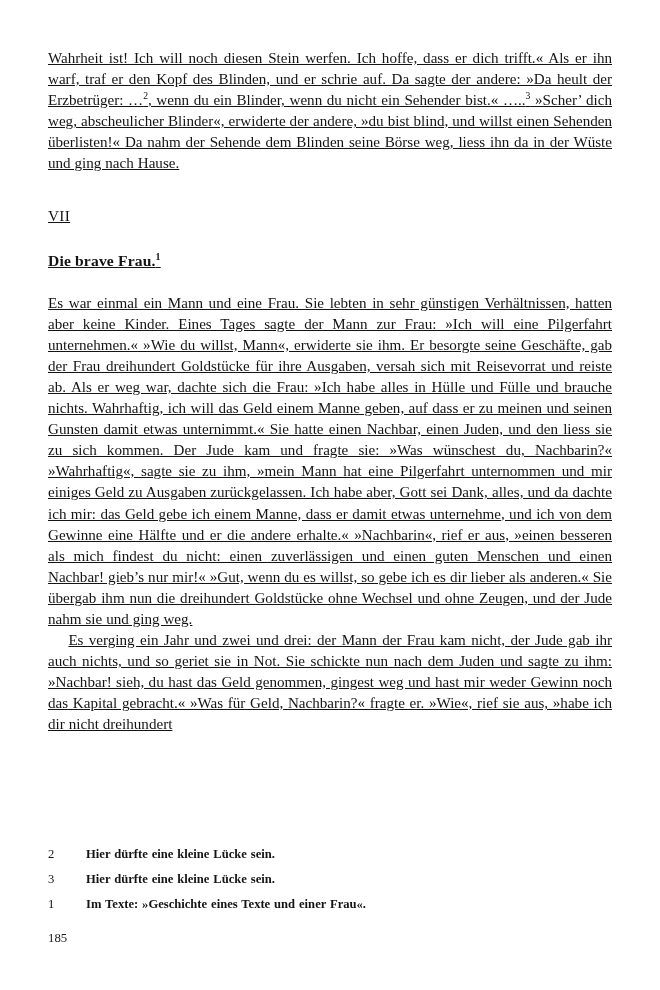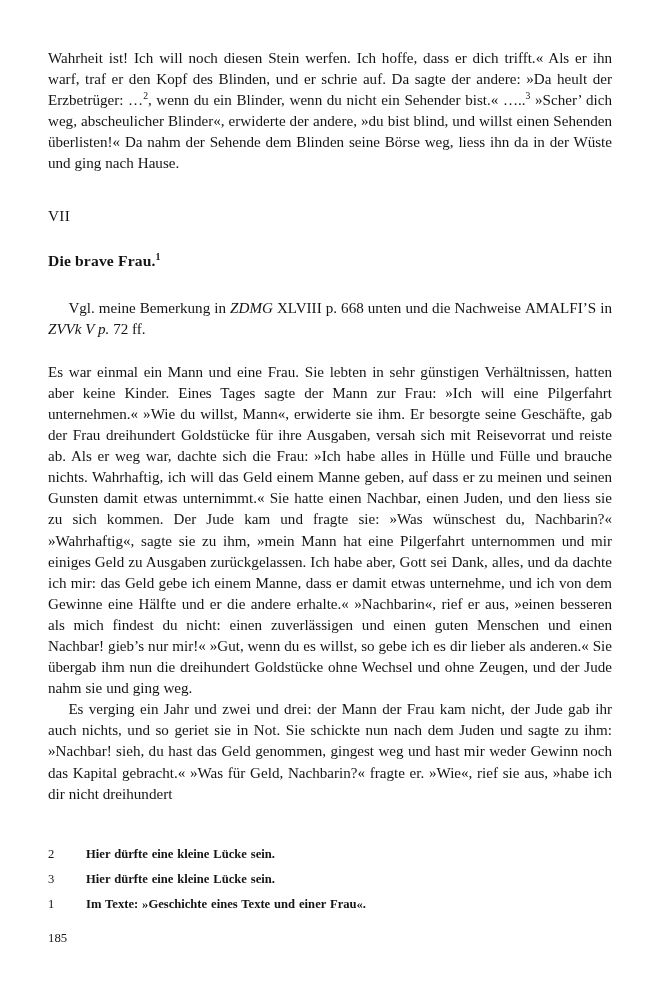--- a/index.html
+++ b/index.html
@@ -16,20 +16,21 @@
     overflow: hidden;
   }
 
   #page {
     position: absolute;
     left: 0; top: 0;
     width: 544px;
     height: 990px;
     box-sizing: border-box;
     padding: 48px 48px 0 48px;
+    text-decoration: underline;
   }
 
   .textblock {
     width: 564px;
   }
 
   p.body {
     margin: 0;
     font-size: 15.1px;
     line-height: 21.1px;
@@ -126,21 +127,20 @@
 <div id="page">
 
   <div class="textblock">
 
     <p class="body"><span>Wahrheit ist! Ich will noch diesen Stein werfen. Ich hoffe, dass er dich trifft.« Als er ihn warf, traf er den Kopf des Blinden, und er schrie auf. Da sagte der andere: »Da heult der Erzbetrüger: …</span><sup>2</sup><span>, wenn du ein Blinder, wenn du nicht ein Sehender bist.« …..</span><sup>3</sup><span> »Scher’ dich weg, abscheulicher Blinder«, erwiderte der andere, »du bist blind, und willst einen Sehenden überlisten!« Da nahm der Sehende dem Blinden seine Börse weg, liess ihn da in der Wüste und ging nach Hause.</span></p>
 
     <p class="section-number">VII</p>
 
     <p class="section-title"><span>Die brave Frau.</span><sup>1</sup></p>
 
-    <p class="ref-note"><span>Vgl. meine Bemerkung in </span><i>ZDMG</i><span> XLVIII p. 668 unten und die Nachweise </span><span class="smallcaps">AMALFI’S</span><span> in </span><i>ZVVk V p.</i><span> 72 ff.</span></p>
 
     <div class="spacer-after-ref"></div>
 
     <p class="body">Es war einmal ein Mann und eine Frau. Sie lebten in sehr günstigen Verhältnissen, hatten aber keine Kinder. Eines Tages sagte der Mann zur Frau: »Ich will eine Pilgerfahrt unternehmen.« »Wie du willst, Mann«, erwiderte sie ihm. Er besorgte seine Geschäfte, gab der Frau dreihundert Goldstücke für ihre Ausgaben, versah sich mit Reisevorrat und reiste ab. Als er weg war, dachte sich die Frau: »Ich habe alles in Hülle und Fülle und brauche nichts. Wahrhaftig, ich will das Geld einem Manne geben, auf dass er zu meinen und seinen Gunsten damit etwas unternimmt.« Sie hatte einen Nachbar, einen Juden, und den liess sie zu sich kommen. Der Jude kam und fragte sie: »Was wünschest du, Nachbarin?« »Wahrhaftig«, sagte sie zu ihm, »mein Mann hat eine Pilgerfahrt unternommen und mir einiges Geld zu Ausgaben zurückgelassen. Ich habe aber, Gott sei Dank, alles, und da dachte ich mir: das Geld gebe ich einem Manne, dass er damit etwas unternehme, und ich von dem Gewinne eine Hälfte und er die andere erhalte.« »Nachbarin«, rief er aus, »einen besseren als mich findest du nicht: einen zuverlässigen und einen guten Menschen und einen Nachbar! gieb’s nur mir!« »Gut, wenn du es willst, so gebe ich es dir lieber als anderen.« Sie übergab ihm nun die dreihundert Goldstücke ohne Wechsel und ohne Zeugen, und der Jude nahm sie und ging weg.</p>
 
     <p class="body indent">Es verging ein Jahr und zwei und drei: der Mann der Frau kam nicht, der Jude gab ihr auch nichts, und so geriet sie in Not. Sie schickte nun nach dem Juden und sagte zu ihm: »Nachbar! sieh, du hast das Geld genommen, gingest weg und hast mir weder Gewinn noch das Kapital gebracht.« »Was für Geld, Nachbarin?« fragte er. »Wie«, rief sie aus, »habe ich dir nicht dreihundert</p>
 
   </div>
 
 </div>

